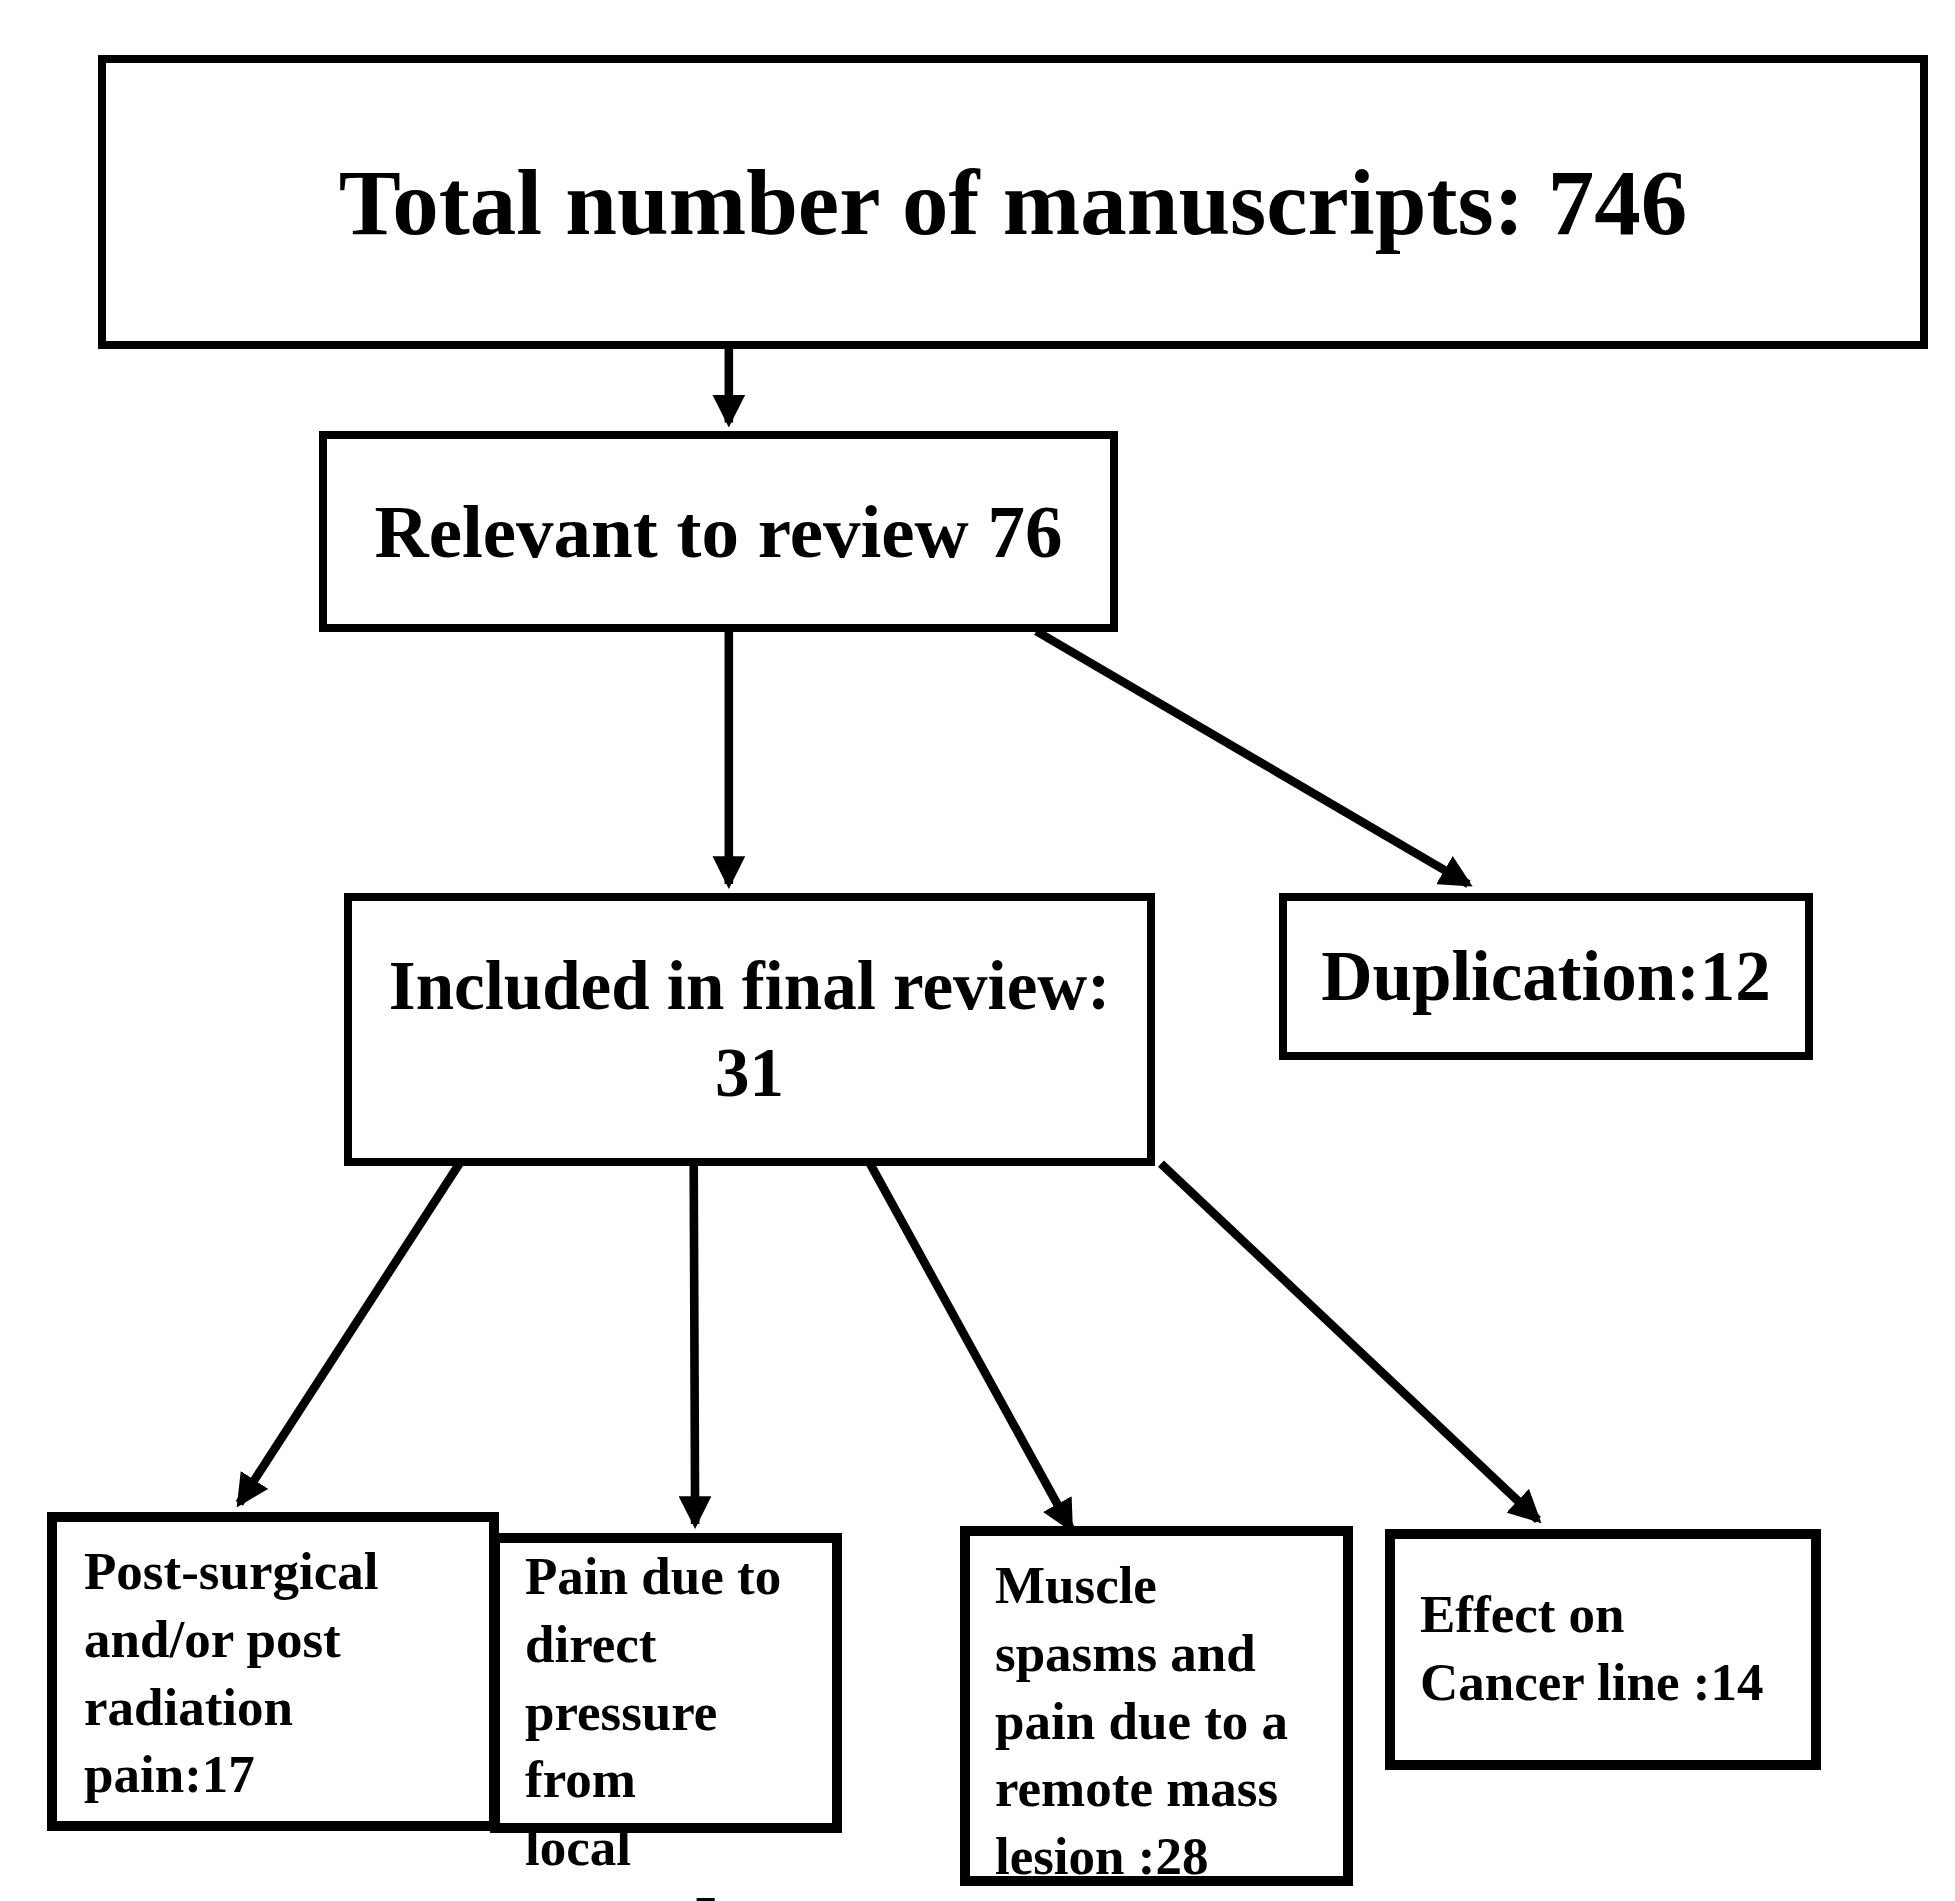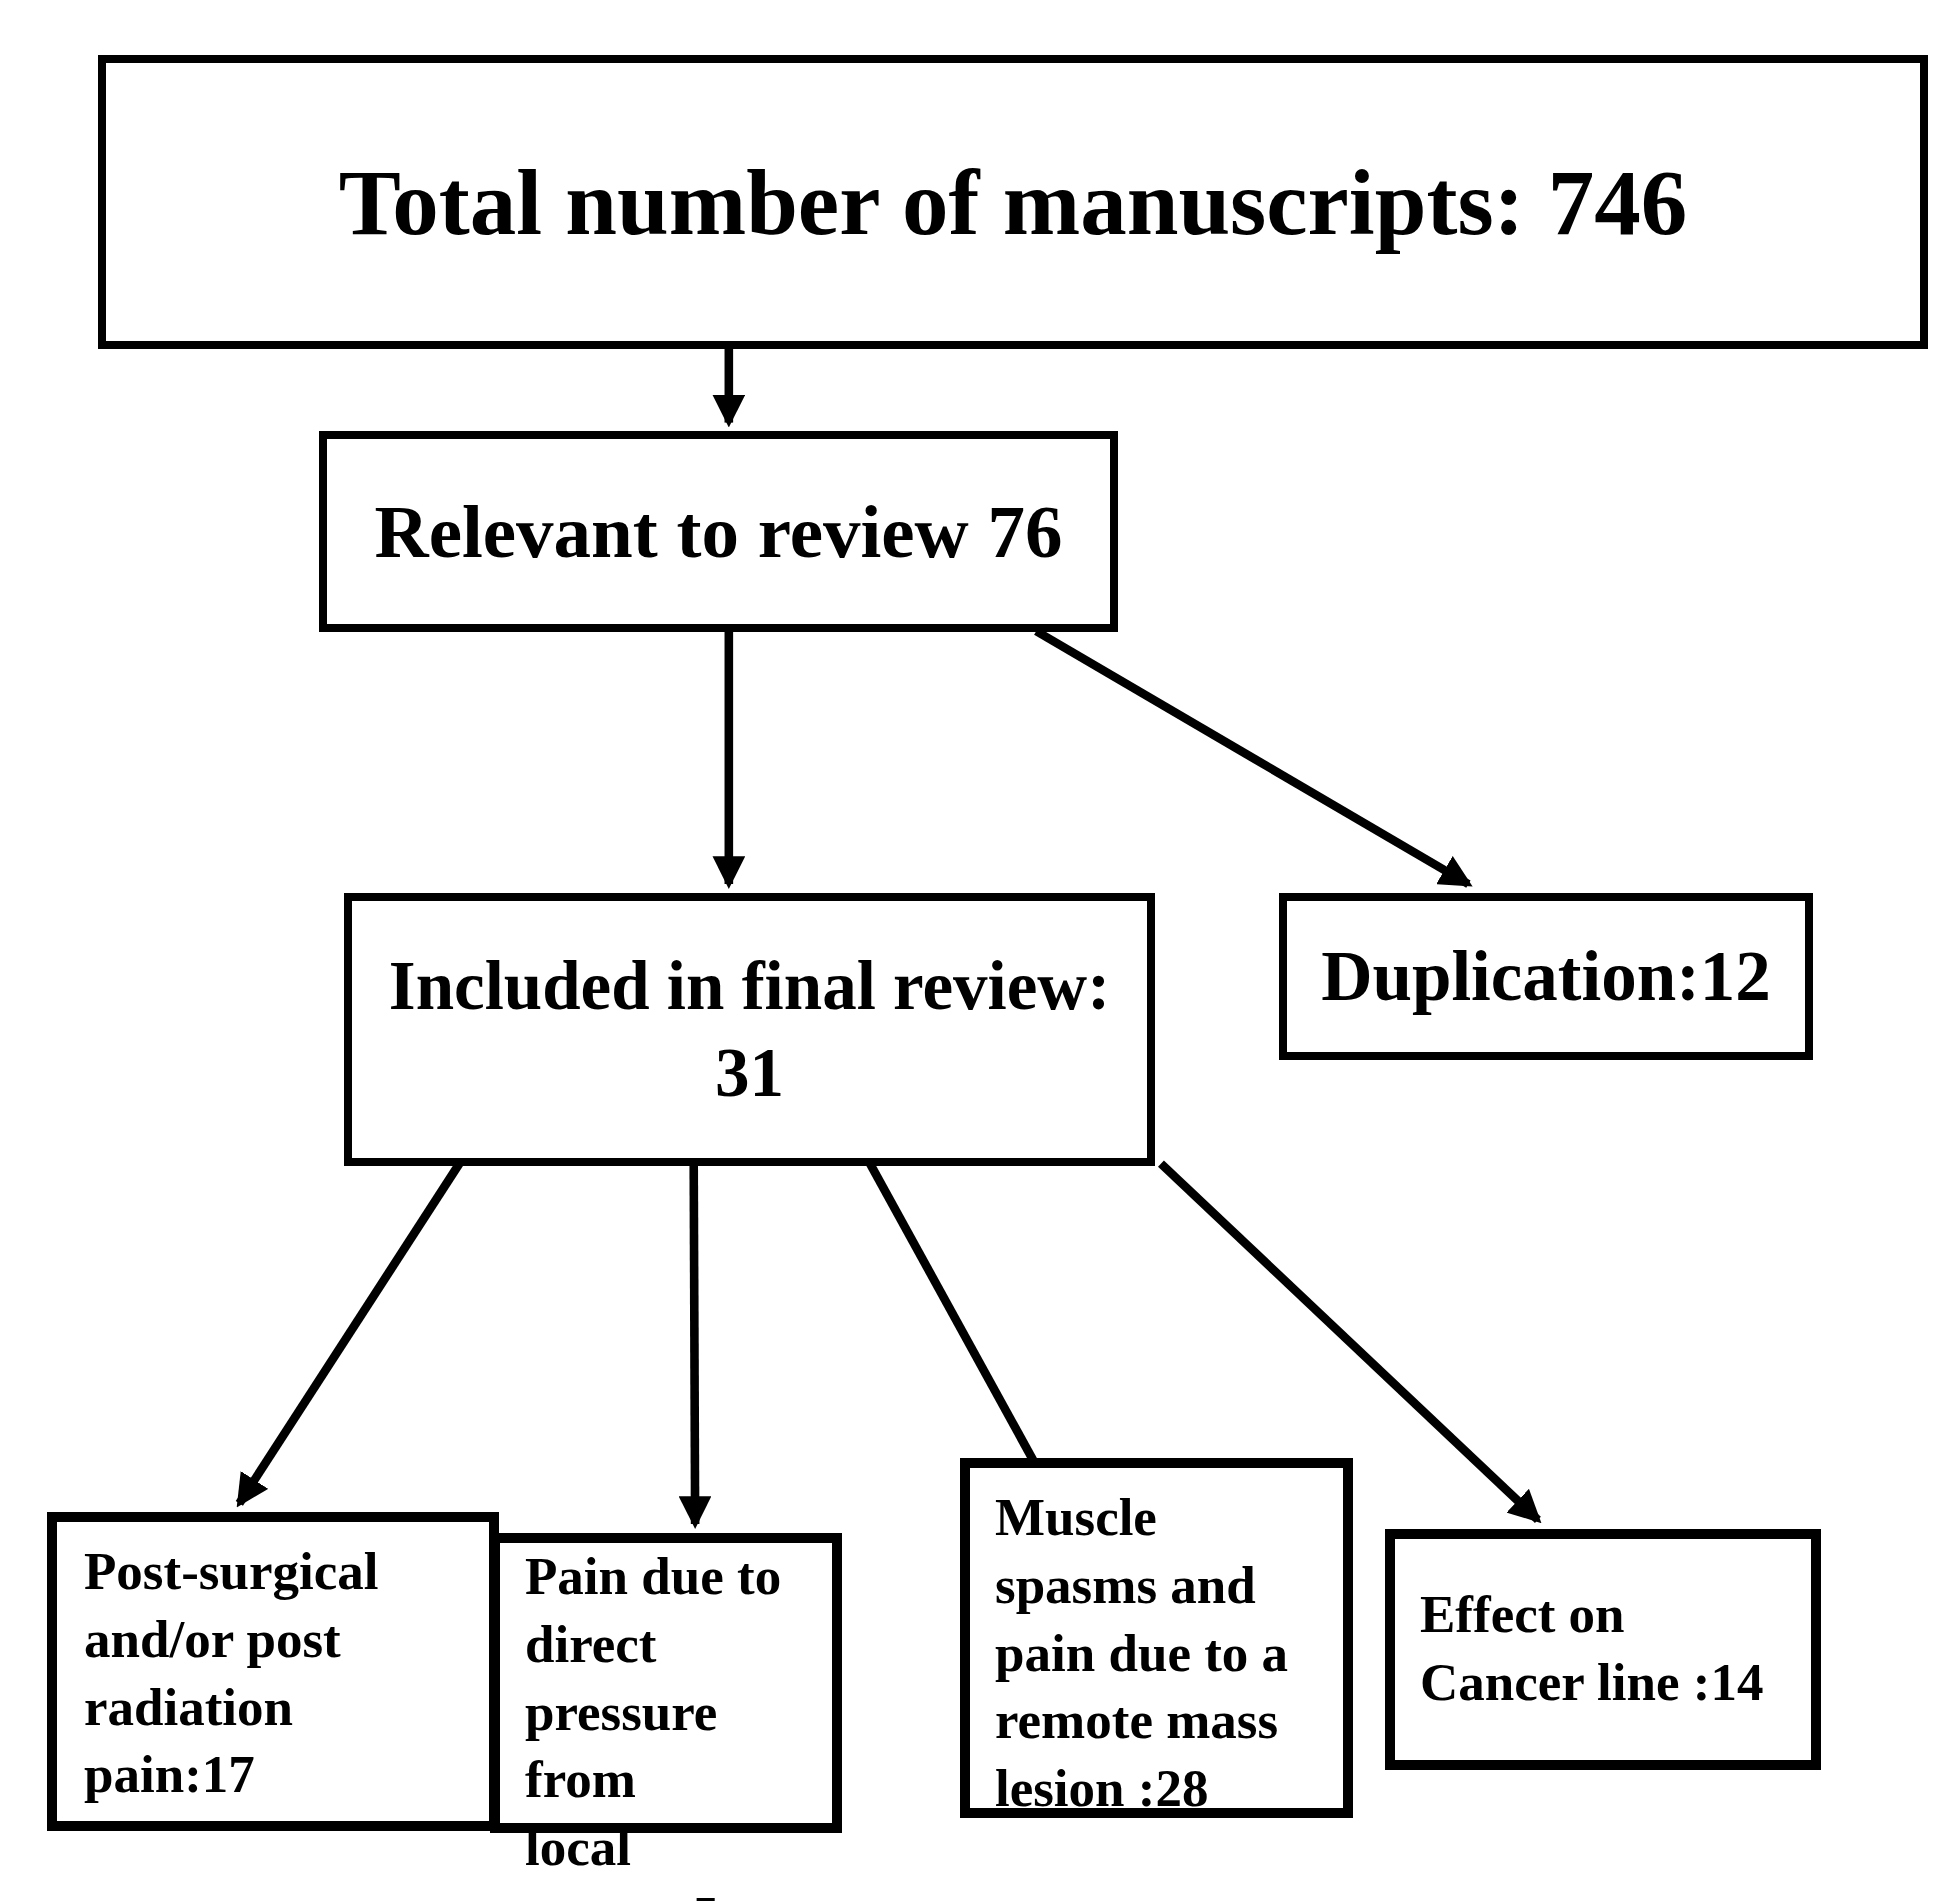--- a/index.html
+++ b/index.html
@@ -69,21 +69,21 @@
   }
   #node-post-surgical {
     left: 47px; top: 1504px; width: 452px; height: 319px;
     padding: 16px 13px 12px 27px;
   }
   #node-direct-pressure {
     left: 490px; top: 1525px; width: 352px; height: 300px;
     padding: 0 10px 0 25px;
   }
   #node-muscle-spasms {
-    left: 960px; top: 1450px; width: 393px; height: 360px;
+    left: 960px; top: 1518px; width: 393px; height: 360px;
     padding: 16px 10px 0 25px;
   }
   #node-effect-cancer {
     left: 1385px; top: 1521px; width: 436px; height: 241px;
     padding: 42px 10px 0 25px;
   }
 </style>
 </head>
 <body>
 

